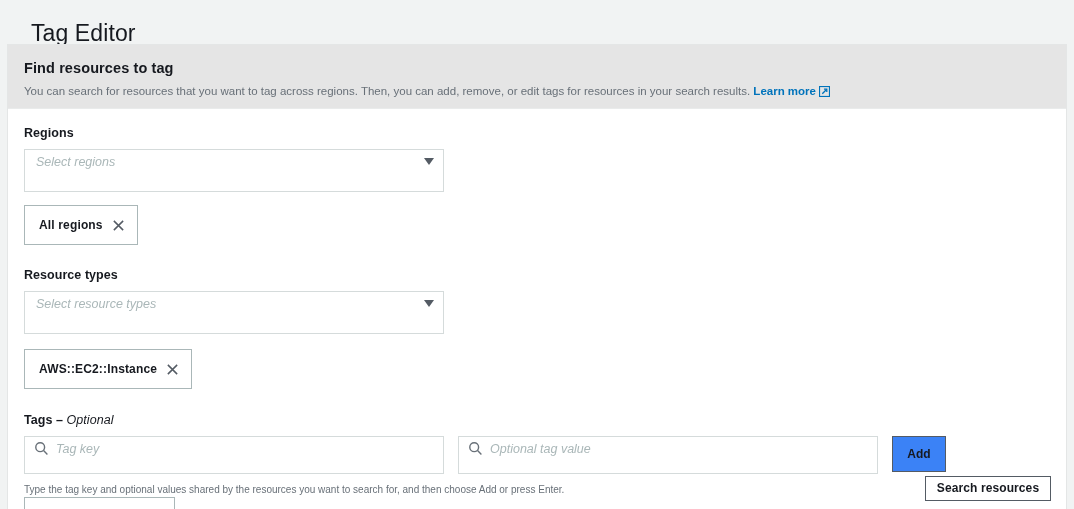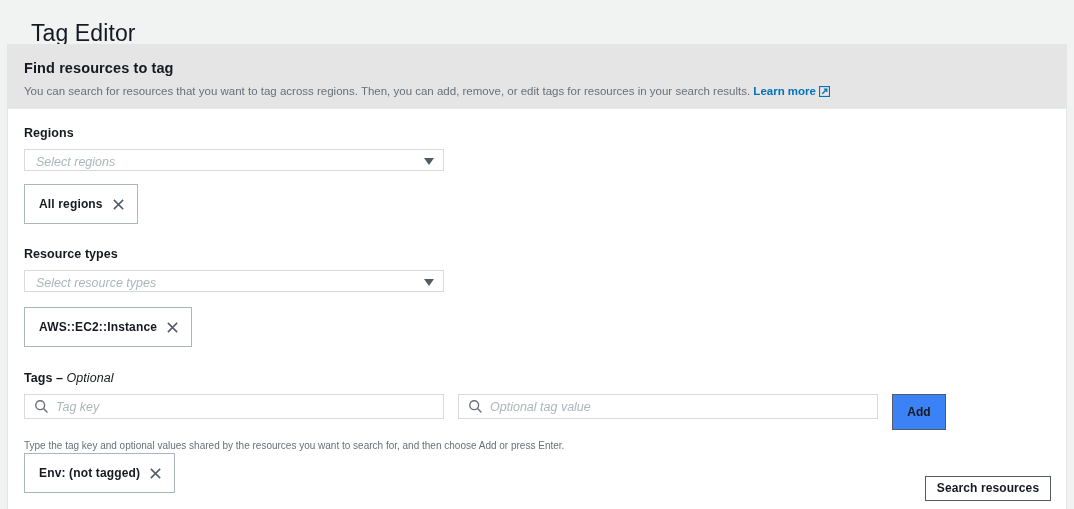--- a/index.html
+++ b/index.html
@@ -90,21 +90,21 @@
   }
   .field-label .optional {
     font-weight: normal;
     font-style: italic;
     color: #16191f;
   }
 
   .select-box {
     position: relative;
     width: 420px;
-    height: 22px;
+    height: 43px;
     border: 1px solid #d5dbdb;
     background: #ffffff;
     margin-top: 8px;
     cursor: pointer;
     text-align: center;
   }
   .select-placeholder {
     position: absolute;
     left: 11px;
     top: 4px;
@@ -150,21 +150,21 @@
 
   
   .tags-row {
     display: flex;
     align-items: flex-start;
     margin-top: 8px;
   }
   .search-input {
     position: relative;
     width: 420px;
-    height: 25px;
+    height: 38px;
     border: 1px solid #d5dbdb;
     background: #ffffff;
     cursor: text;
   }
   .search-input.second { width: 420px; margin-left: 14px; }
   .search-glyph {
     position: absolute;
     left: 9px;
     top: 4px;
   }

